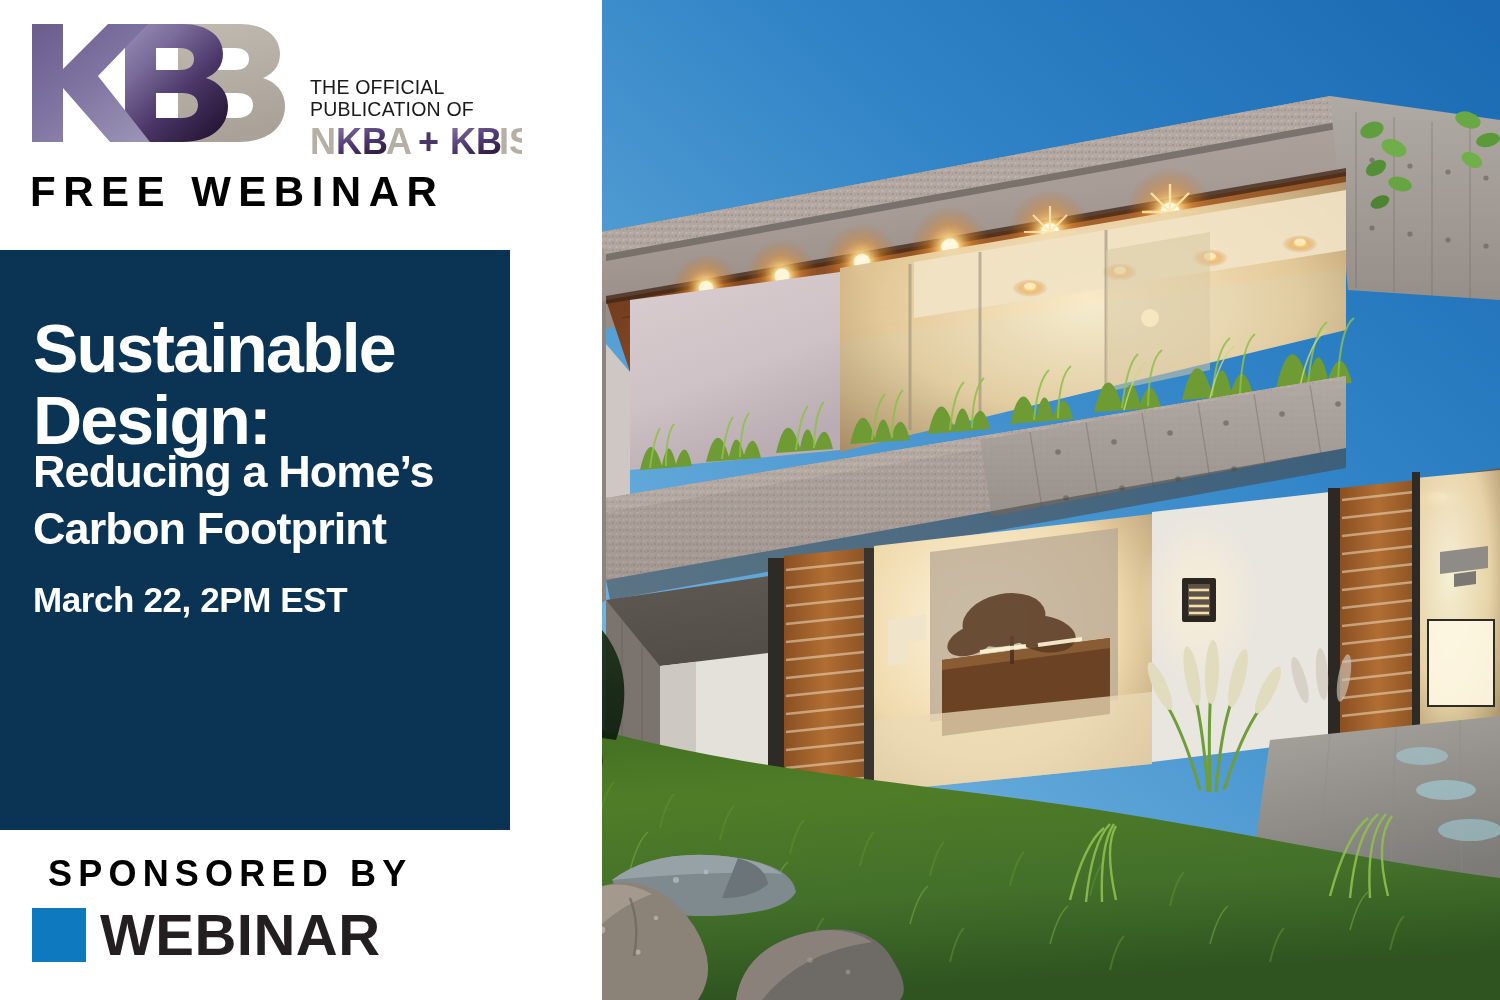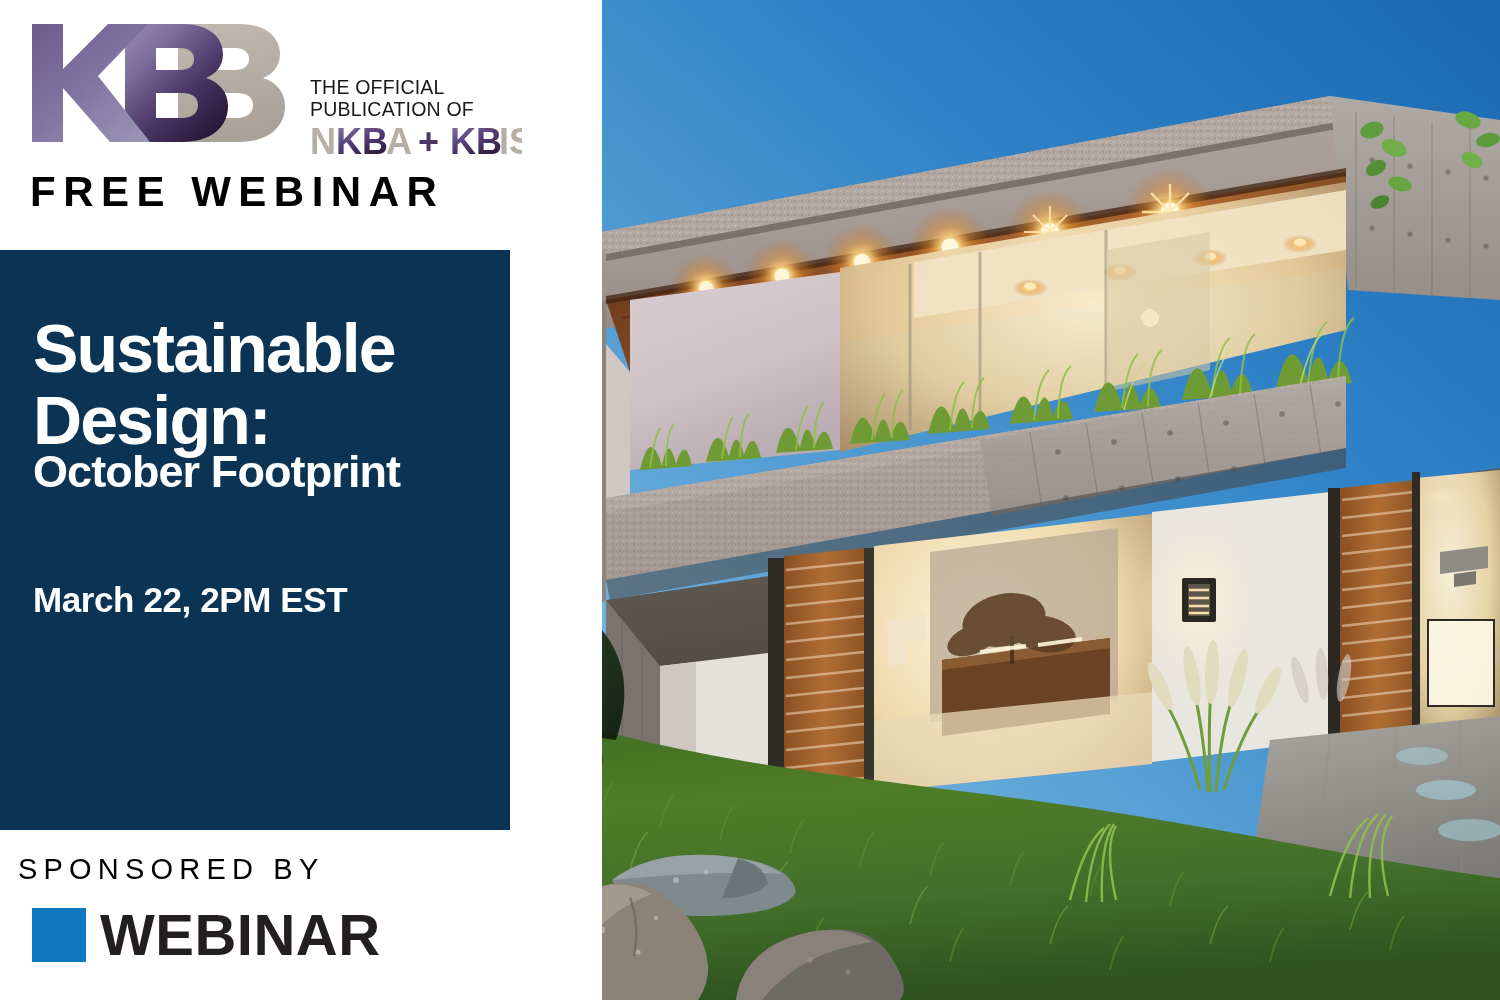--- a/index.html
+++ b/index.html
@@ -135,24 +135,24 @@
   #sponsor-block {
     position: absolute;
     left: 0;
     top: 830px;
     width: 510px;
     height: 170px;
     background: #ffffff;
   }
   #sponsored-by {
     position: absolute;
-    left: 18px;
+    left: 48px;
     top: 23px;
-    font-size: 29px;
-    font-weight: normal;
+    font-size: 36px;
+    font-weight: bold;
     letter-spacing: 6.2px;
     color: #000000;
     white-space: nowrap;
   }
   #geberit-logo {
     position: absolute;
     left: 32px;
     top: 78px;
     display: flex;
     align-items: center;
@@ -251,21 +251,22 @@
 
       <div id="free-webinar">FREE WEBINAR</div>
     </div>
 
     <div id="navy-panel">
       <div id="headline">
         <div class="headline-line">Sustainable</div>
         <div class="headline-line">Design:</div>
       </div>
       <div id="subhead">
-        <div class="subhead-line">October Footprint</div>
+        <div class="subhead-line">Reducing a Home’s</div>
+        <div class="subhead-line">Carbon Footprint</div>
       </div>
       <div id="event-date">March 22, 2PM EST</div>
     </div>
 
     <div id="sponsor-block">
       <div id="sponsored-by">SPONSORED BY</div>
       <div id="geberit-logo">
         <div id="geberit-square"></div>
         <div id="geberit-word">WEBINAR</div>
       </div>

